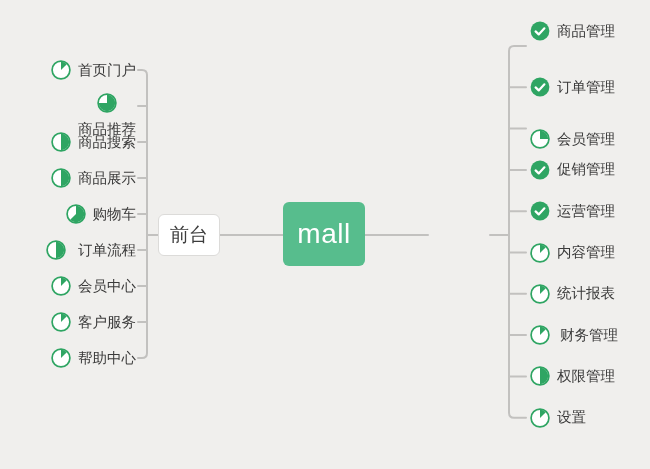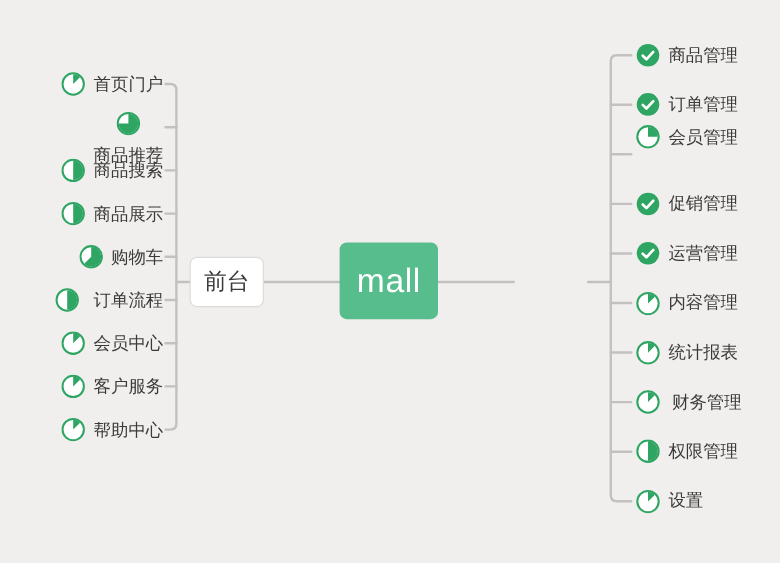--- a/index.html
+++ b/index.html
@@ -149,35 +149,35 @@
       </div>
       <div class="topic-row" style="top: 345px; right: 514px;">
         <span class="icon"><svg viewBox="0 0 20 20">
             <circle cx="10" cy="10" r="8.9" fill="#ffffff" stroke="#2fa563" stroke-width="1.7"></circle>
             <path d="M10 10 L10 1.8000000000000007 A8.2 8.2 0 0 1 15.80 4.20 Z" fill="#2fa563"></path>
           </svg></span>
         <span class="label">帮助中心</span>
       </div>
     </div>
   <div id="right-items">
-      <div class="topic-row" style="top: 33px; left: 530px;">
+      <div class="topic-row" style="top: 18px; left: 530px;">
         <span class="icon"><svg viewBox="0 0 20 20">
             <circle cx="10" cy="10" r="9.4" fill="#2fa563"></circle>
             <path d="M5.6 10.4 L8.7 13.4 L14.4 7.3" fill="none" stroke="#ffffff" stroke-width="2.2" stroke-linecap="round" stroke-linejoin="round"></path>
           </svg></span>
         <span class="label">商品管理</span>
       </div>
       <div class="topic-row" style="top: 74.3px; left: 530px;">
         <span class="icon"><svg viewBox="0 0 20 20">
             <circle cx="10" cy="10" r="9.4" fill="#2fa563"></circle>
             <path d="M5.6 10.4 L8.7 13.4 L14.4 7.3" fill="none" stroke="#ffffff" stroke-width="2.2" stroke-linecap="round" stroke-linejoin="round"></path>
           </svg></span>
         <span class="label">订单管理</span>
       </div>
-      <div class="topic-row" style="top: 101px; left: 530px; align-items: center;">
+      <div class="topic-row" style="top: 126px; left: 530px; align-items: center;">
         <span class="icon"><svg viewBox="0 0 20 20">
             <circle cx="10" cy="10" r="8.9" fill="#ffffff" stroke="#2fa563" stroke-width="1.7"></circle>
             <path d="M10 10 L10 1.8000000000000007 A8.2 8.2 0 0 1 18.20 10.00 Z" fill="#2fa563"></path>
           </svg></span>
         <span class="label">会员管理</span>
       </div>
       <div class="topic-row" style="top: 156.9px; left: 530px;">
         <span class="icon"><svg viewBox="0 0 20 20">
             <circle cx="10" cy="10" r="9.4" fill="#2fa563"></circle>
             <path d="M5.6 10.4 L8.7 13.4 L14.4 7.3" fill="none" stroke="#ffffff" stroke-width="2.2" stroke-linecap="round" stroke-linejoin="round"></path>

